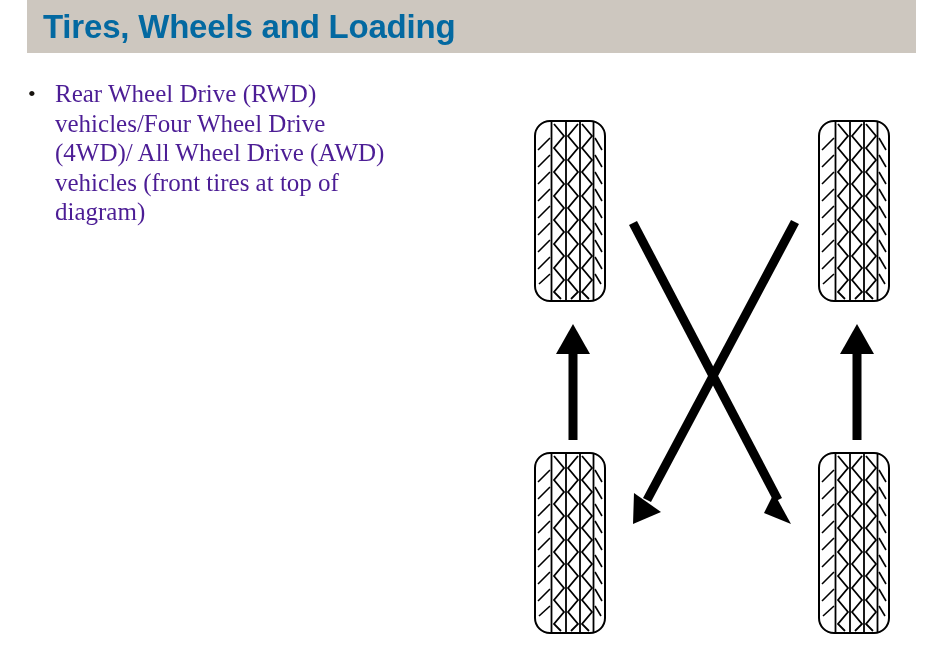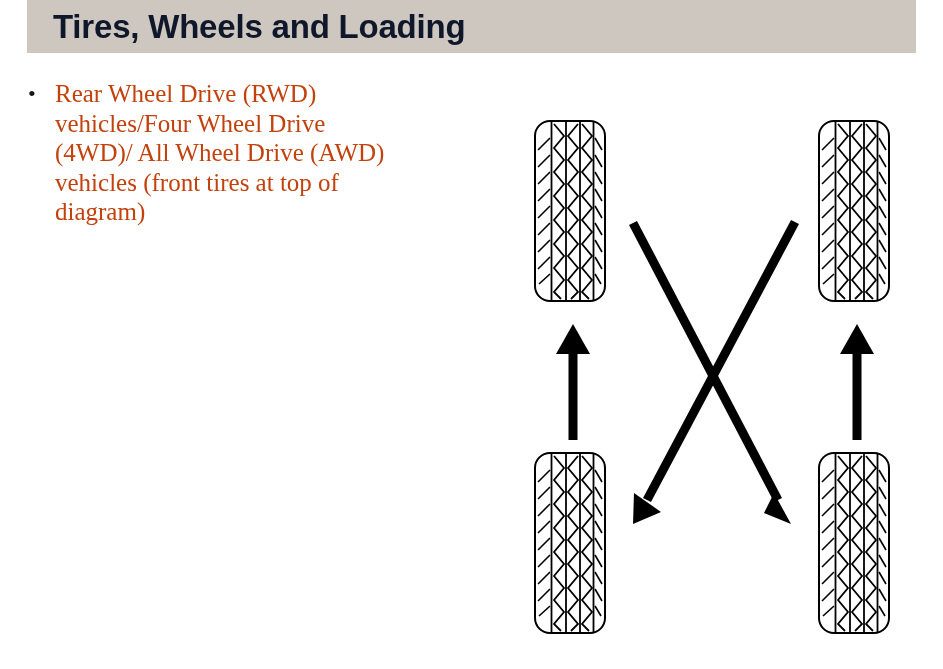--- a/index.html
+++ b/index.html
@@ -23,23 +23,23 @@
     width: 889px;
     height: 53px;
     background: #cdc7bf;
     display: flex;
     align-items: center;
   }
   #title-text {
     font-family: "Liberation Sans", sans-serif;
     font-weight: bold;
     font-size: 33px;
-    color: #0f172a;
+    color: #0369a1;
     letter-spacing: -0.2px;
-    margin-left: 26px;
+    margin-left: 16px;
     white-space: nowrap;
     text-align: right;
   }
 
   
   #bullet-block {
     position: absolute;
     left: 28px;
     top: 79px;
     width: 440px;
@@ -53,21 +53,21 @@
     line-height: 29.5px;
     color: #17130f;
     width: 27px;
     flex: 0 0 27px;
     text-align: left;
   }
   .bullet-body {
     font-family: "Liberation Serif", serif;
     font-size: 25px;
     line-height: 29.5px;
-    color: #c2410c;
+    color: #4c1d95;
     white-space: pre-line;
   }
 
   
   #tire-diagram {
     position: absolute;
     left: 0;
     top: 0;
     width: 943px;
     height: 669px;

